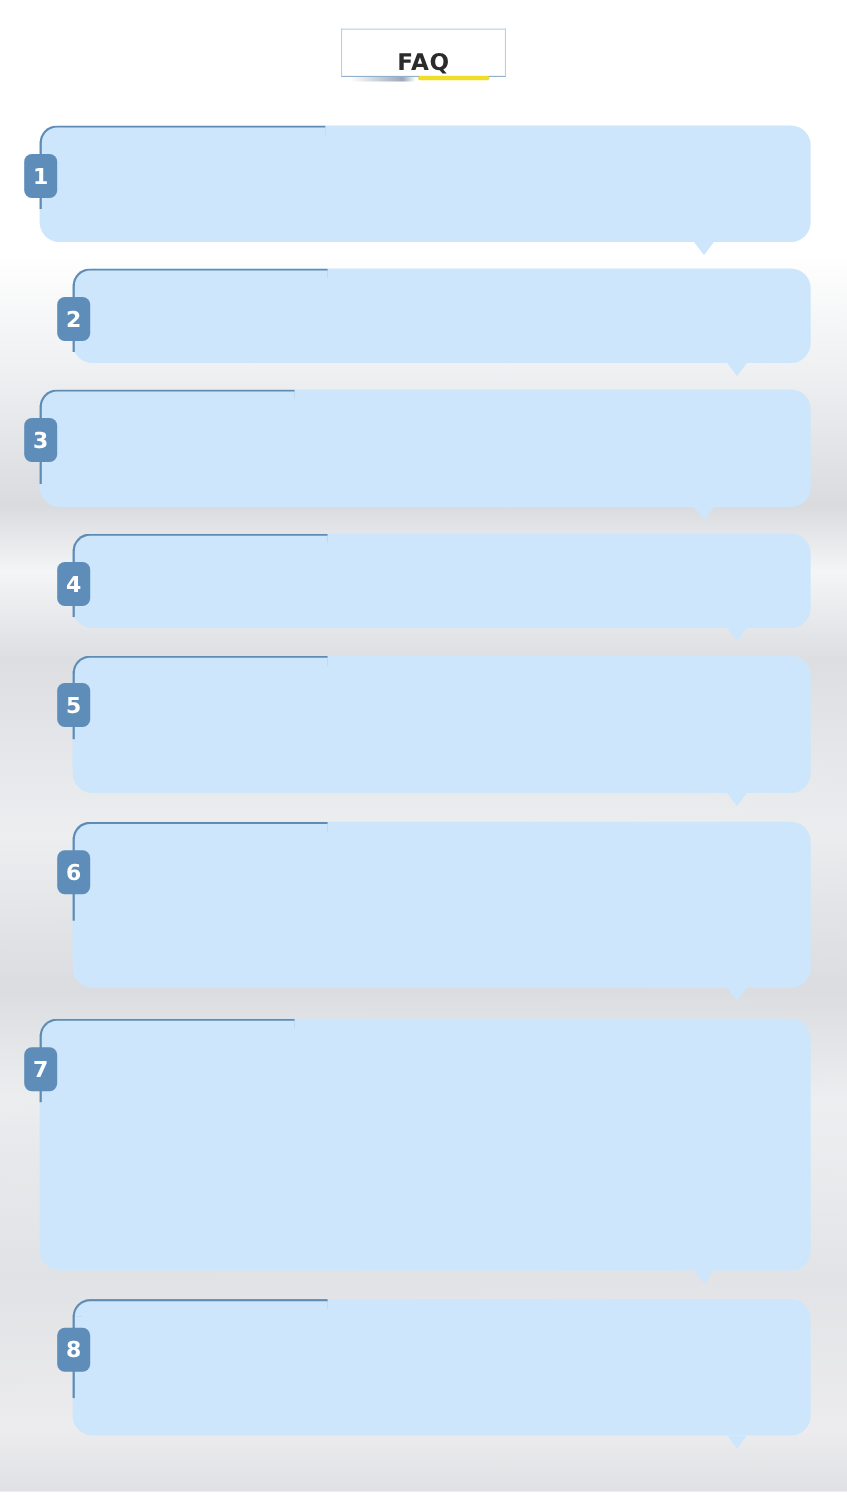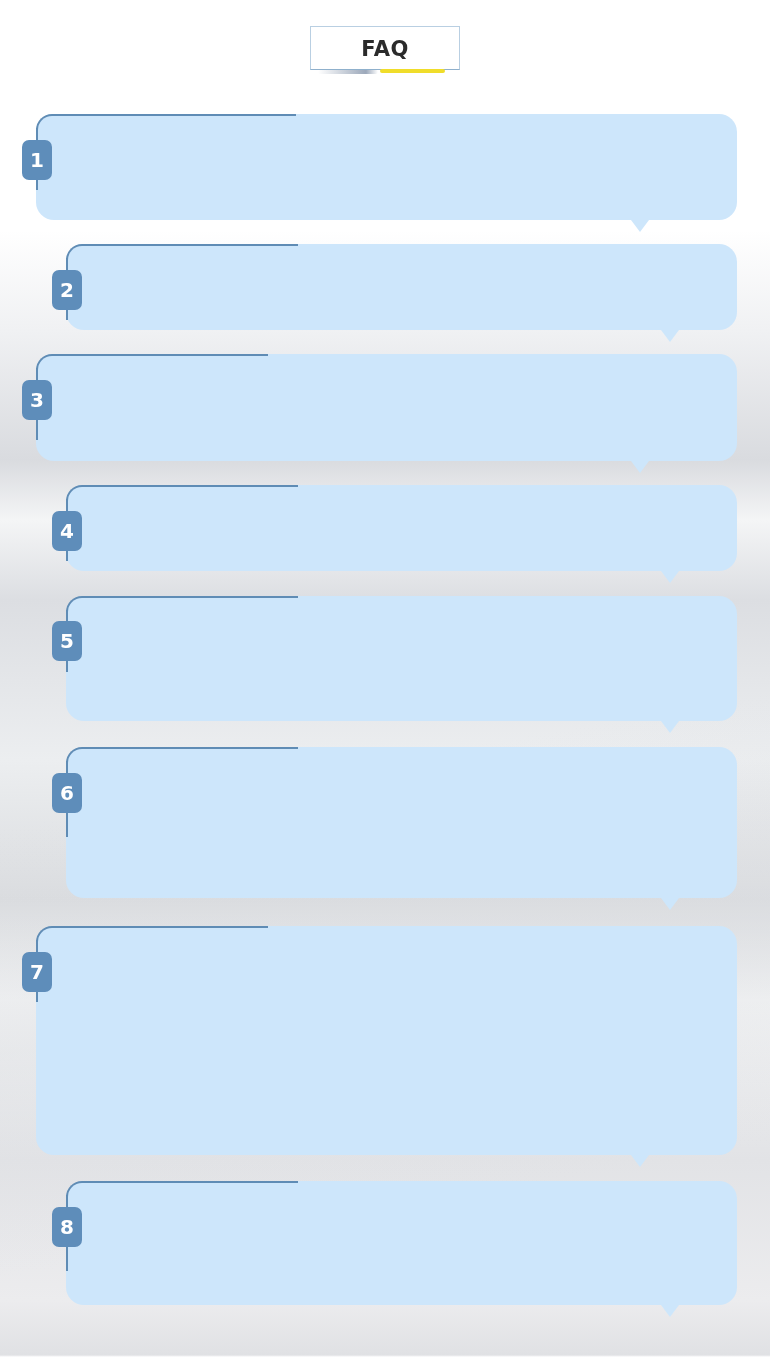--- a/index.html
+++ b/index.html
@@ -12,21 +12,21 @@
       position: absolute; left: 0; top: 0; width: 770px; height: 1370px;
       background:
         linear-gradient(170deg, rgba(255,255,255,0) 55%, rgba(220,222,226,0.35) 70%, rgba(255,255,255,0) 85%),
         linear-gradient(180deg, #ffffff 0px, #ffffff 230px, #f0f1f3 330px, #d9dbdf 460px, #f4f5f6 520px, #dcdee2 600px, #eceef0 760px, #dadcdf 900px, #f2f3f4 1000px, #e2e3e6 1160px, #ececee 1300px, #e0e1e4 1355px, #ffffff 1357px);
       z-index: 0;
     }
     .title-box {
       position: absolute; left: 310px; top: 26px; width: 150px; height: 44px;
       border: 1px solid #b9cfe2; border-bottom: 1px solid #8fb0cc;
       background: #ffffff; box-sizing: border-box; z-index: 2;
-      display: flex; align-items: center; justify-content: center;
+      display: flex; align-items: flex-end; justify-content: center;
     }
     .title-text {
       font-family: "DejaVu Sans", sans-serif; font-weight: bold;
       font-size: 21px; color: #2b2b2b; letter-spacing: 0.5px; margin-top: 2px;
     }
     .title-underline {
       position: absolute; left: 380px; top: 69px; width: 65px; height: 4px;
       background: #f0dd2a; border-radius: 2px; z-index: 3;
     }
     .title-shadow {

